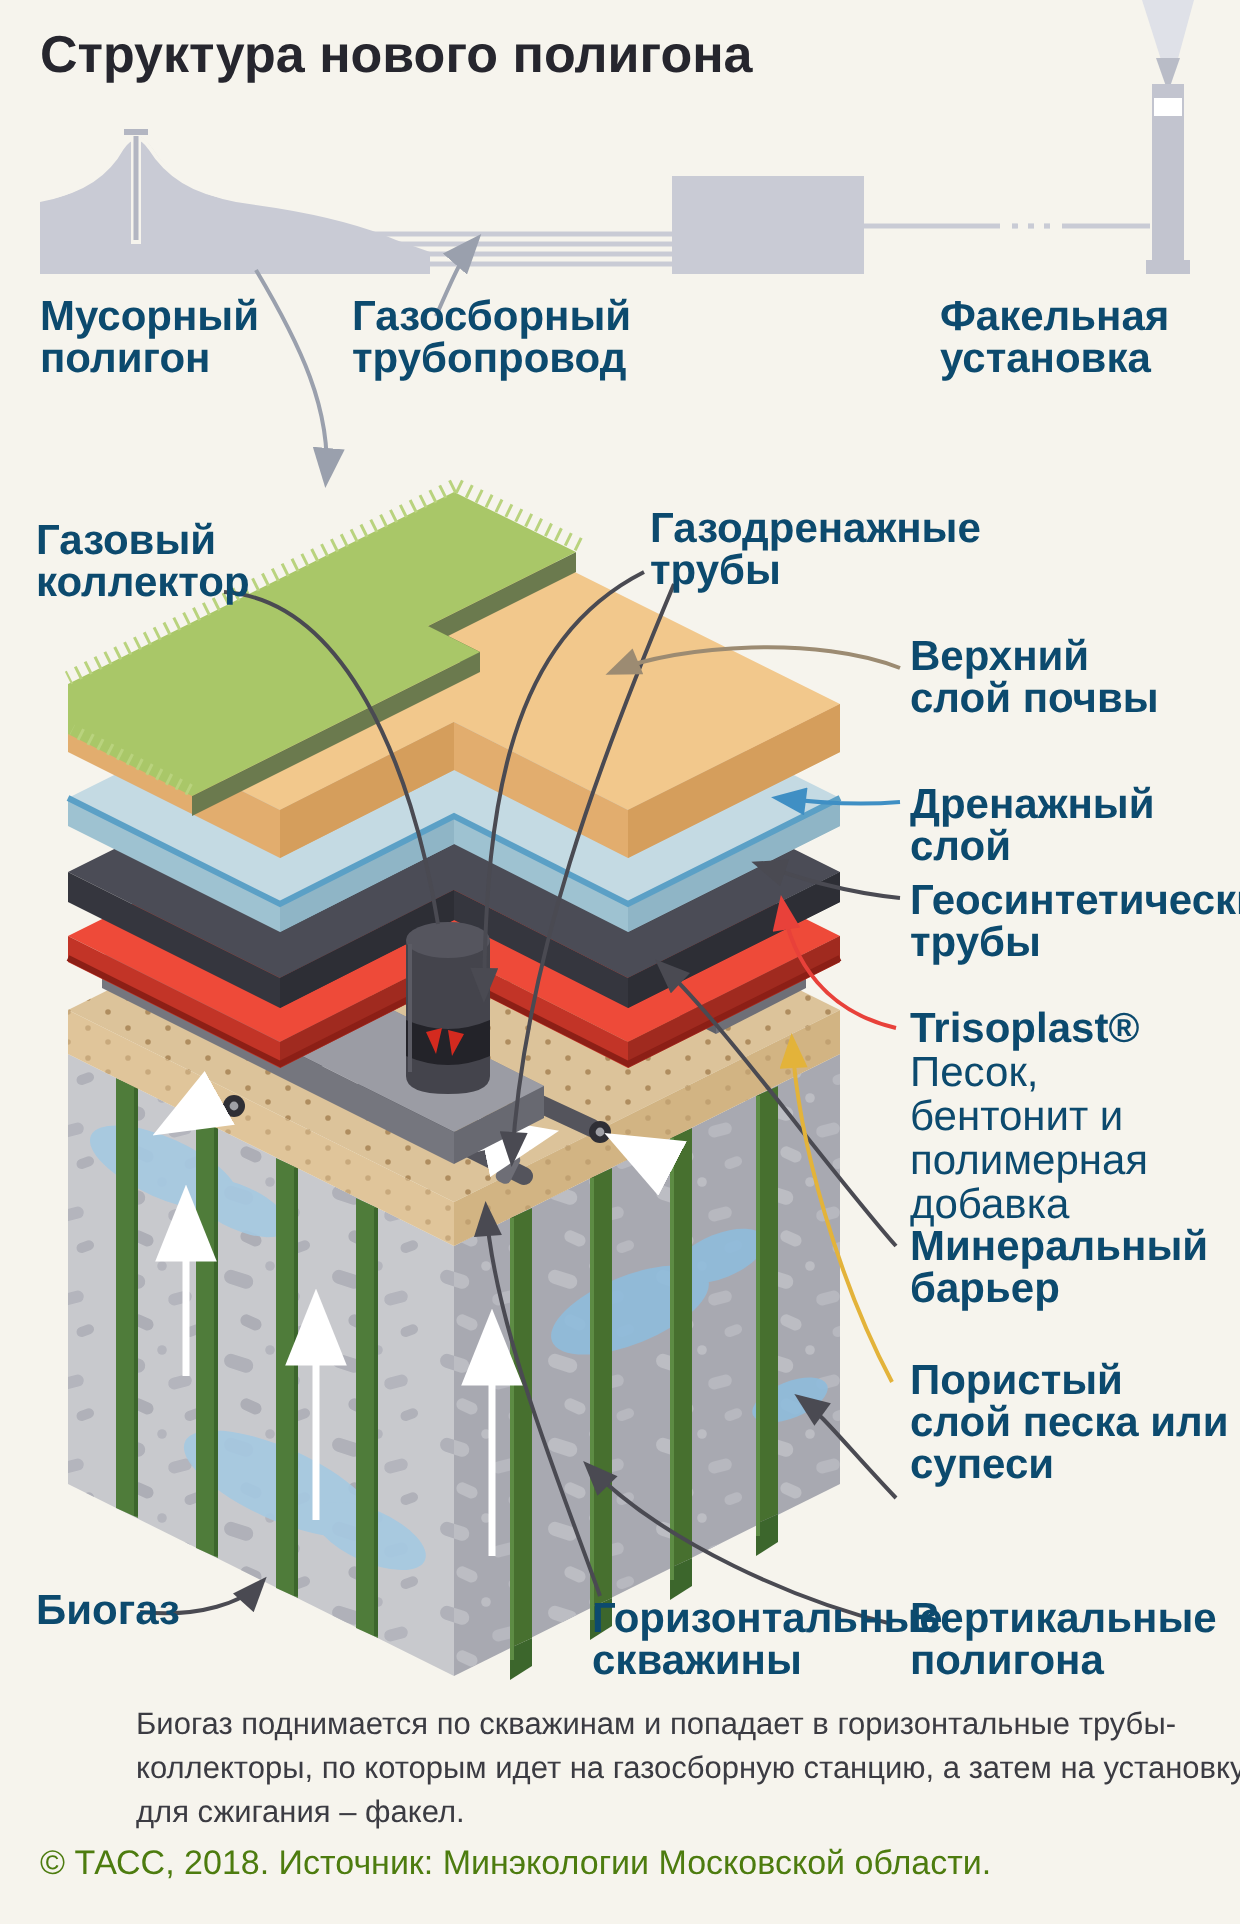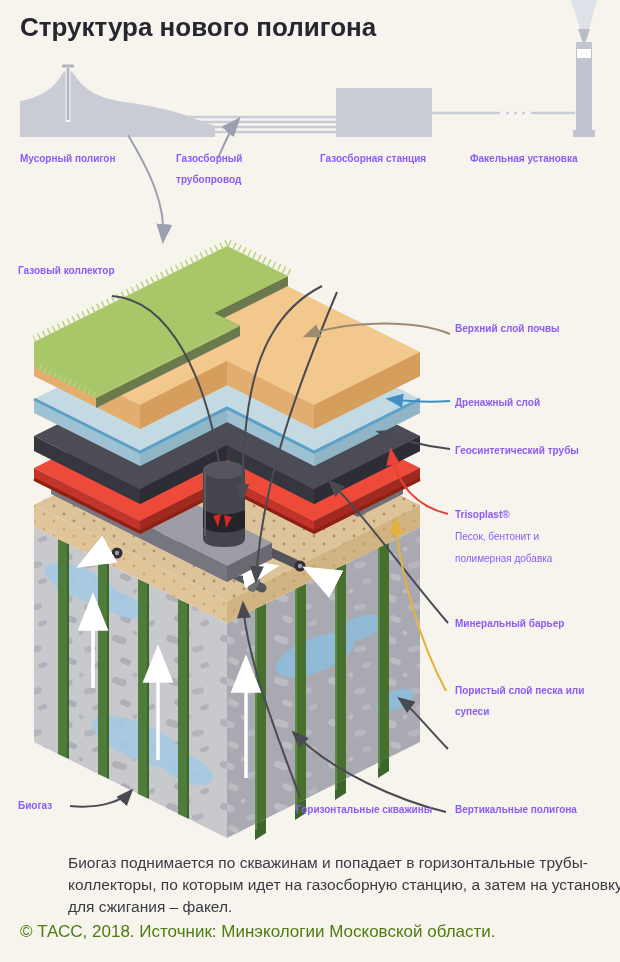--- a/index.html
+++ b/index.html
@@ -1,20 +1,20 @@
 <!DOCTYPE html>
 <html><head>
 <meta charset="utf-8">
 <style>
   html,body{margin:0;padding:0;}
   body{width:620px;height:962px;position:relative;background:#f6f4ed;overflow:hidden;
        font-family:"Liberation Sans",sans-serif;}
   #stage{position:absolute;left:0;top:0;width:620px;height:962px;}
   svg{position:absolute;left:0;top:0;}
-  .lbl{position:absolute;font-weight:700;font-size:10px;line-height:21px;color:#8b5cf6;}
+  .lbl{position:absolute;font-weight:700;font-size:21px;line-height:21px;color:#0c4a6e;}
   .lbl.reg{font-weight:400;}
   .title{position:absolute;left:20px;top:12px;font-weight:700;font-size:26px;color:#26262e;text-align:right;}
   .caption{position:absolute;left:20px;top:852px;width:578px;font-weight:400;
            font-size:15.5px;line-height:22px;color:#3b3b42;margin-left:48px;}
   .footer{position:absolute;left:20px;top:922px;font-weight:400;font-size:17px;color:#4d7c0f;}
 </style>
 </head>
 <body>
 
 <div id="stage">
@@ -245,24 +245,24 @@
     <path d="M446,812 C400,801 332,772 294,733" stroke="#4a4a52" marker-end="url(#ahD)"></path>
     <path d="M300,798 C280,742 247,662 243,604" stroke="#4a4a52" marker-end="url(#ahD)"></path>
     <path d="M70,806 C100,809 122,801 131,791" stroke="#4a4a52" marker-end="url(#ahD)"></path>
   </g>
 </svg>
 
 <div class="title">Структура нового полигона</div>
 
 <div class="lbl" style="left:20px;top:148px;width:110px">Мусорный полигон</div>
 <div class="lbl" style="left:176px;top:148px;width:130px">Газосборный трубопровод</div>
-<div class="lbl" style="left:320px;top:148px;width:120px">Газосборная станция</div>
 <div class="lbl" style="left:470px;top:148px;width:120px">Факельная установка</div>
 
 <div class="lbl" style="left:18px;top:260px;width:110px">Газовый коллектор</div>
+<div class="lbl" style="left:325px;top:254px;width:140px">Газодренажные трубы</div>
 
 <div class="lbl" style="left:455px;top:318px;width:130px">Верхний слой почвы</div>
 <div class="lbl" style="left:455px;top:392px;width:160px">Дренажный слой</div>
 <div class="lbl" style="left:455px;top:440px;width:160px">Геосинтетический трубы</div>
 <div class="lbl" style="left:455px;top:504px;width:150px">Trisoplast®</div>
 <div class="lbl reg" style="left:455px;top:526px;width:135px;line-height:22px">Песок, бентонит и полимерная добавка</div>
 <div class="lbl" style="left:455px;top:613px;width:140px">Минеральный барьер</div>
 <div class="lbl" style="left:455px;top:680px;width:160px">Пористый слой песка или супеси</div>
 <div class="lbl" style="left:455px;top:799px;width:140px">Вертикальные полигона</div>
 <div class="lbl" style="left:296px;top:799px;width:150px">Горизонтальные скважины</div>

